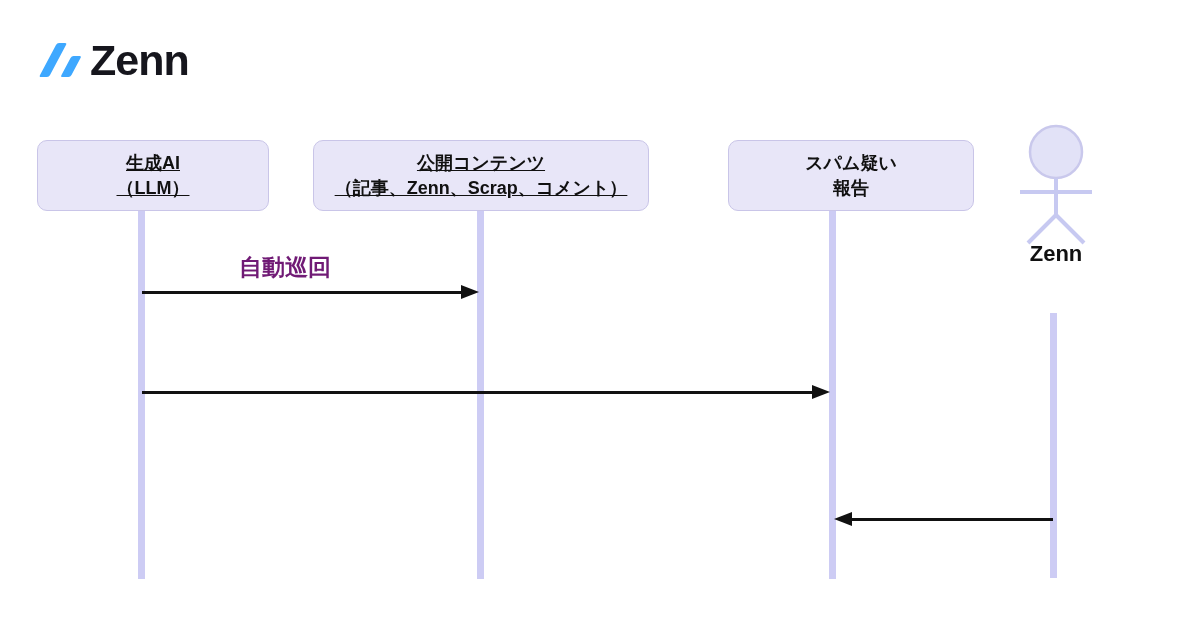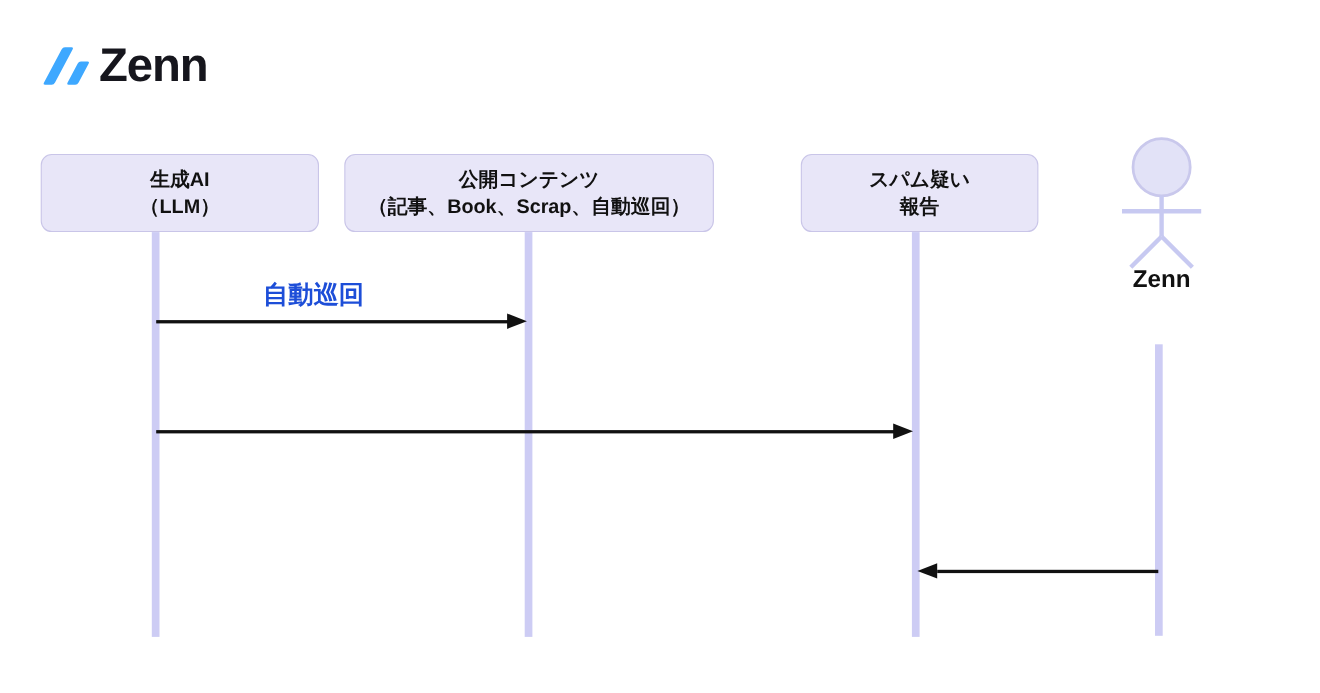--- a/index.html
+++ b/index.html
@@ -17,23 +17,23 @@
   .logo-bar.b2 { left:26px; top:14px; width:10px; height:21px; }
   .logo-text { font-size:43px; line-height:36px; font-weight:800; letter-spacing:-1px; color:#16161d; margin-left:4px; }
 
   
   .participant {
     position:absolute; top:140px; height:71px; box-sizing:border-box;
     background:#E8E6F8; border:1.5px solid #C9C5E8; border-radius:10px;
     display:flex; flex-direction:column; align-items:center; justify-content:center;
     font-size:18px; font-weight:600; line-height:25px; text-align:center;
   }
-  .p1 { left:37px;  width:253px; }
-  .p2 { left:313px; width:336px; }
-  .p3 { left:728px; width:216px; }
+  .p1 { left:37px;  width:232px;text-decoration:underline; }
+  .p2 { left:313px; width:336px;text-decoration:underline; }
+  .p3 { left:728px; width:246px; }
 
   
   .lifeline { position:absolute; width:7px; background:#CDCCF4; }
   .l1 { left:138px;  top:211px; height:368px; }
   .l2 { left:477px;  top:211px; height:368px; }
   .l3 { left:829px;  top:211px; height:368px; }
   .l4 { left:1050px; top:313px; height:265px; }
 
   
   .msg-line { position:absolute; height:3px; background:#111111; }
@@ -43,21 +43,21 @@
 
   .a1-line { left:142px; top:291px; width:320px; }
   .a1-head { left:461px; top:285px; }
   .a2-line { left:142px; top:391px; width:671px; }
   .a2-head { left:812px; top:385px; }
   .a3-line { left:852px; top:518px; width:201px; }
   .a3-head { left:834px; top:512px; }
 
   .msg-label {
     position:absolute; transform:translateX(-50%);
-    font-size:23px; font-weight:700; white-space:nowrap; color:#1d4ed8;font-family:Liberation Serif, serif;
+    font-size:23px; font-weight:700; white-space:nowrap; color:#701a75;font-family:Liberation Serif, serif;
   }
   .lbl1 { left:285px; top:252px; }
   .lbl2 { left:434px; top:352px; }
   .lbl3 { left:942px; top:479px; }
 
   
   .actor-svg { position:absolute; left:990px; top:122px; }
   .actor-label {
     position:absolute; left:1056px; top:240px; transform:translateX(-50%);
     text-align:center; font-size:22px; font-weight:600; line-height:28px;
@@ -76,21 +76,21 @@
     </span>
     <span class="logo-text">Zenn</span>
   </div>
 
   <div class="participant p1">
     <span>生成AI</span>
     <span>（LLM）</span>
   </div>
   <div class="participant p2">
     <span>公開コンテンツ</span>
-    <span>（記事、Book、Scrap、自動巡回）</span>
+    <span>（記事、Zenn、Scrap、コメント）</span>
   </div>
   <div class="participant p3">
     <span>スパム疑い</span>
     <span>報告</span>
   </div>
 
   <svg class="actor-svg" width="132" height="126" viewBox="0 0 132 126">
     <circle cx="66" cy="30" r="26" fill="#E2E2F7" stroke="#C9C8EC" stroke-width="2.5"></circle>
     <line x1="30" y1="70" x2="102" y2="70" stroke="#C7C9F1" stroke-width="4"></line>
     <line x1="66" y1="56" x2="66" y2="93" stroke="#C7C9F1" stroke-width="4"></line>

